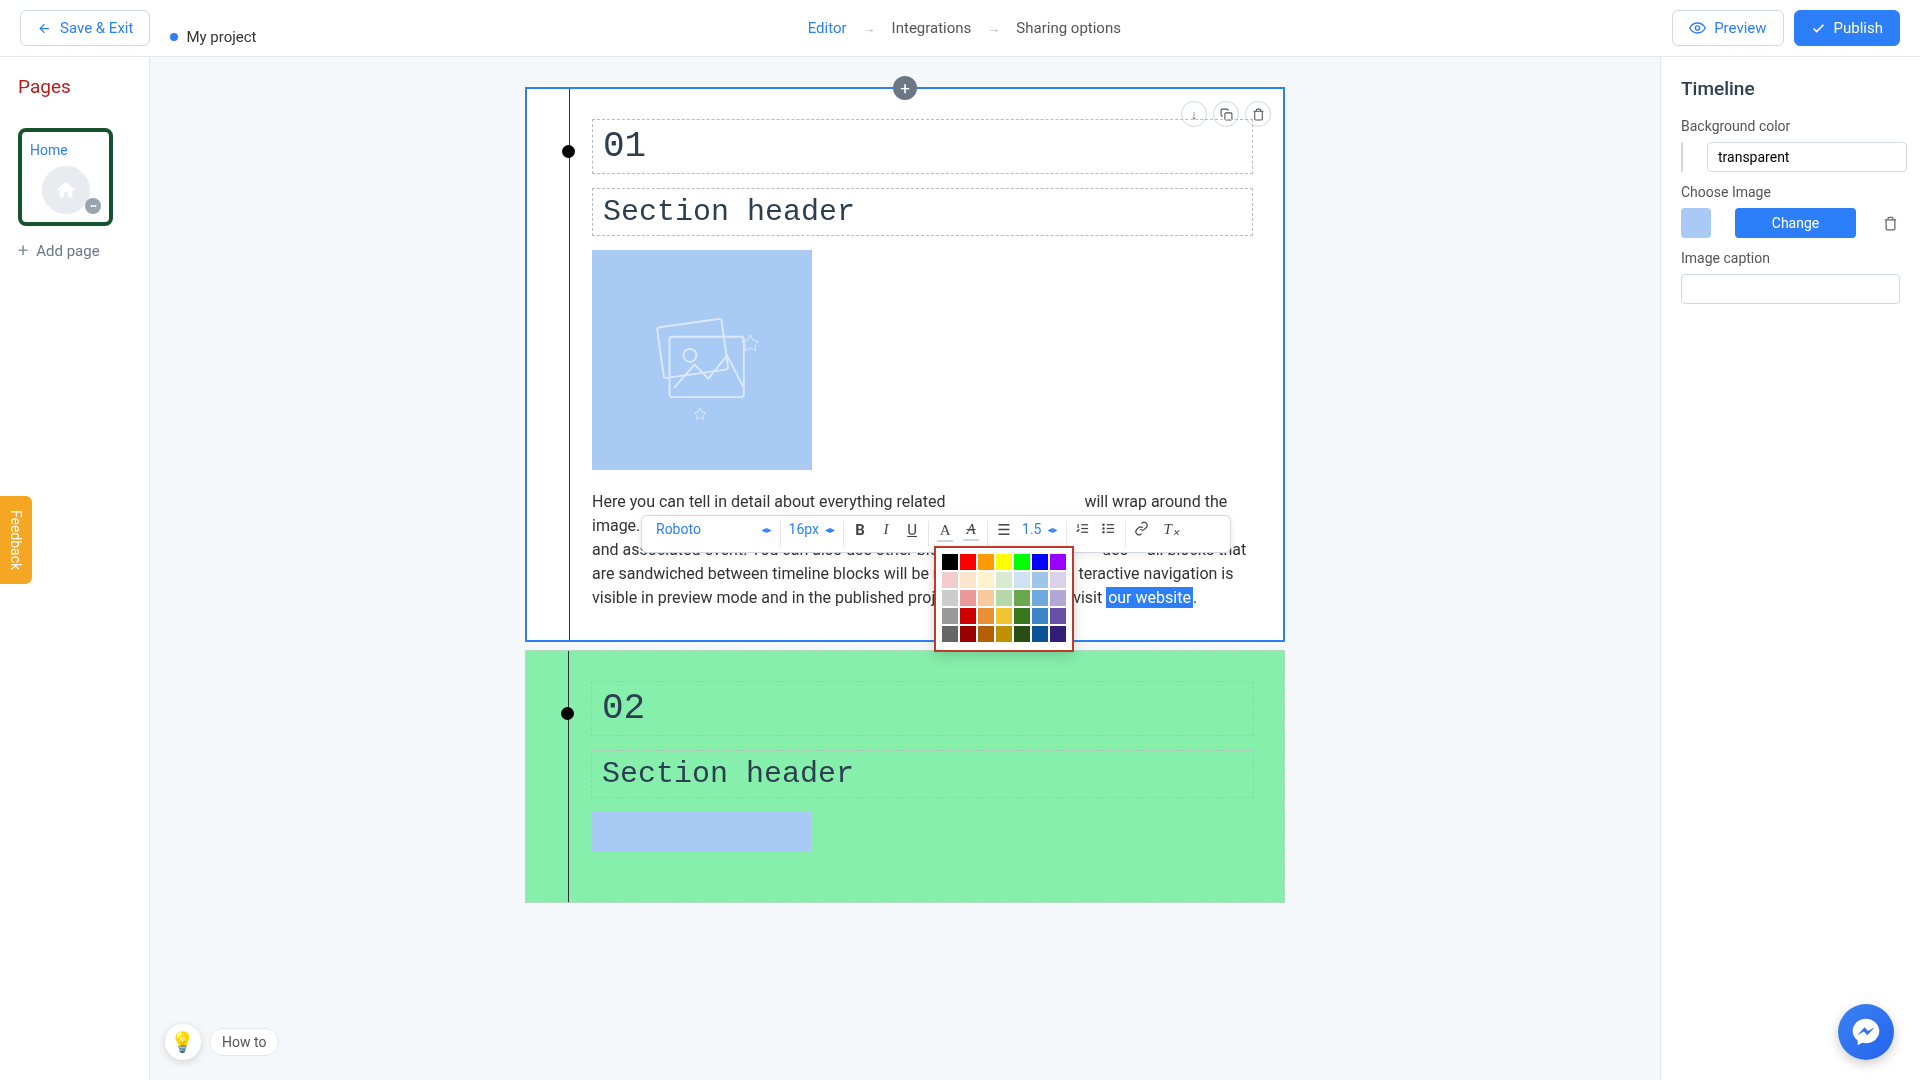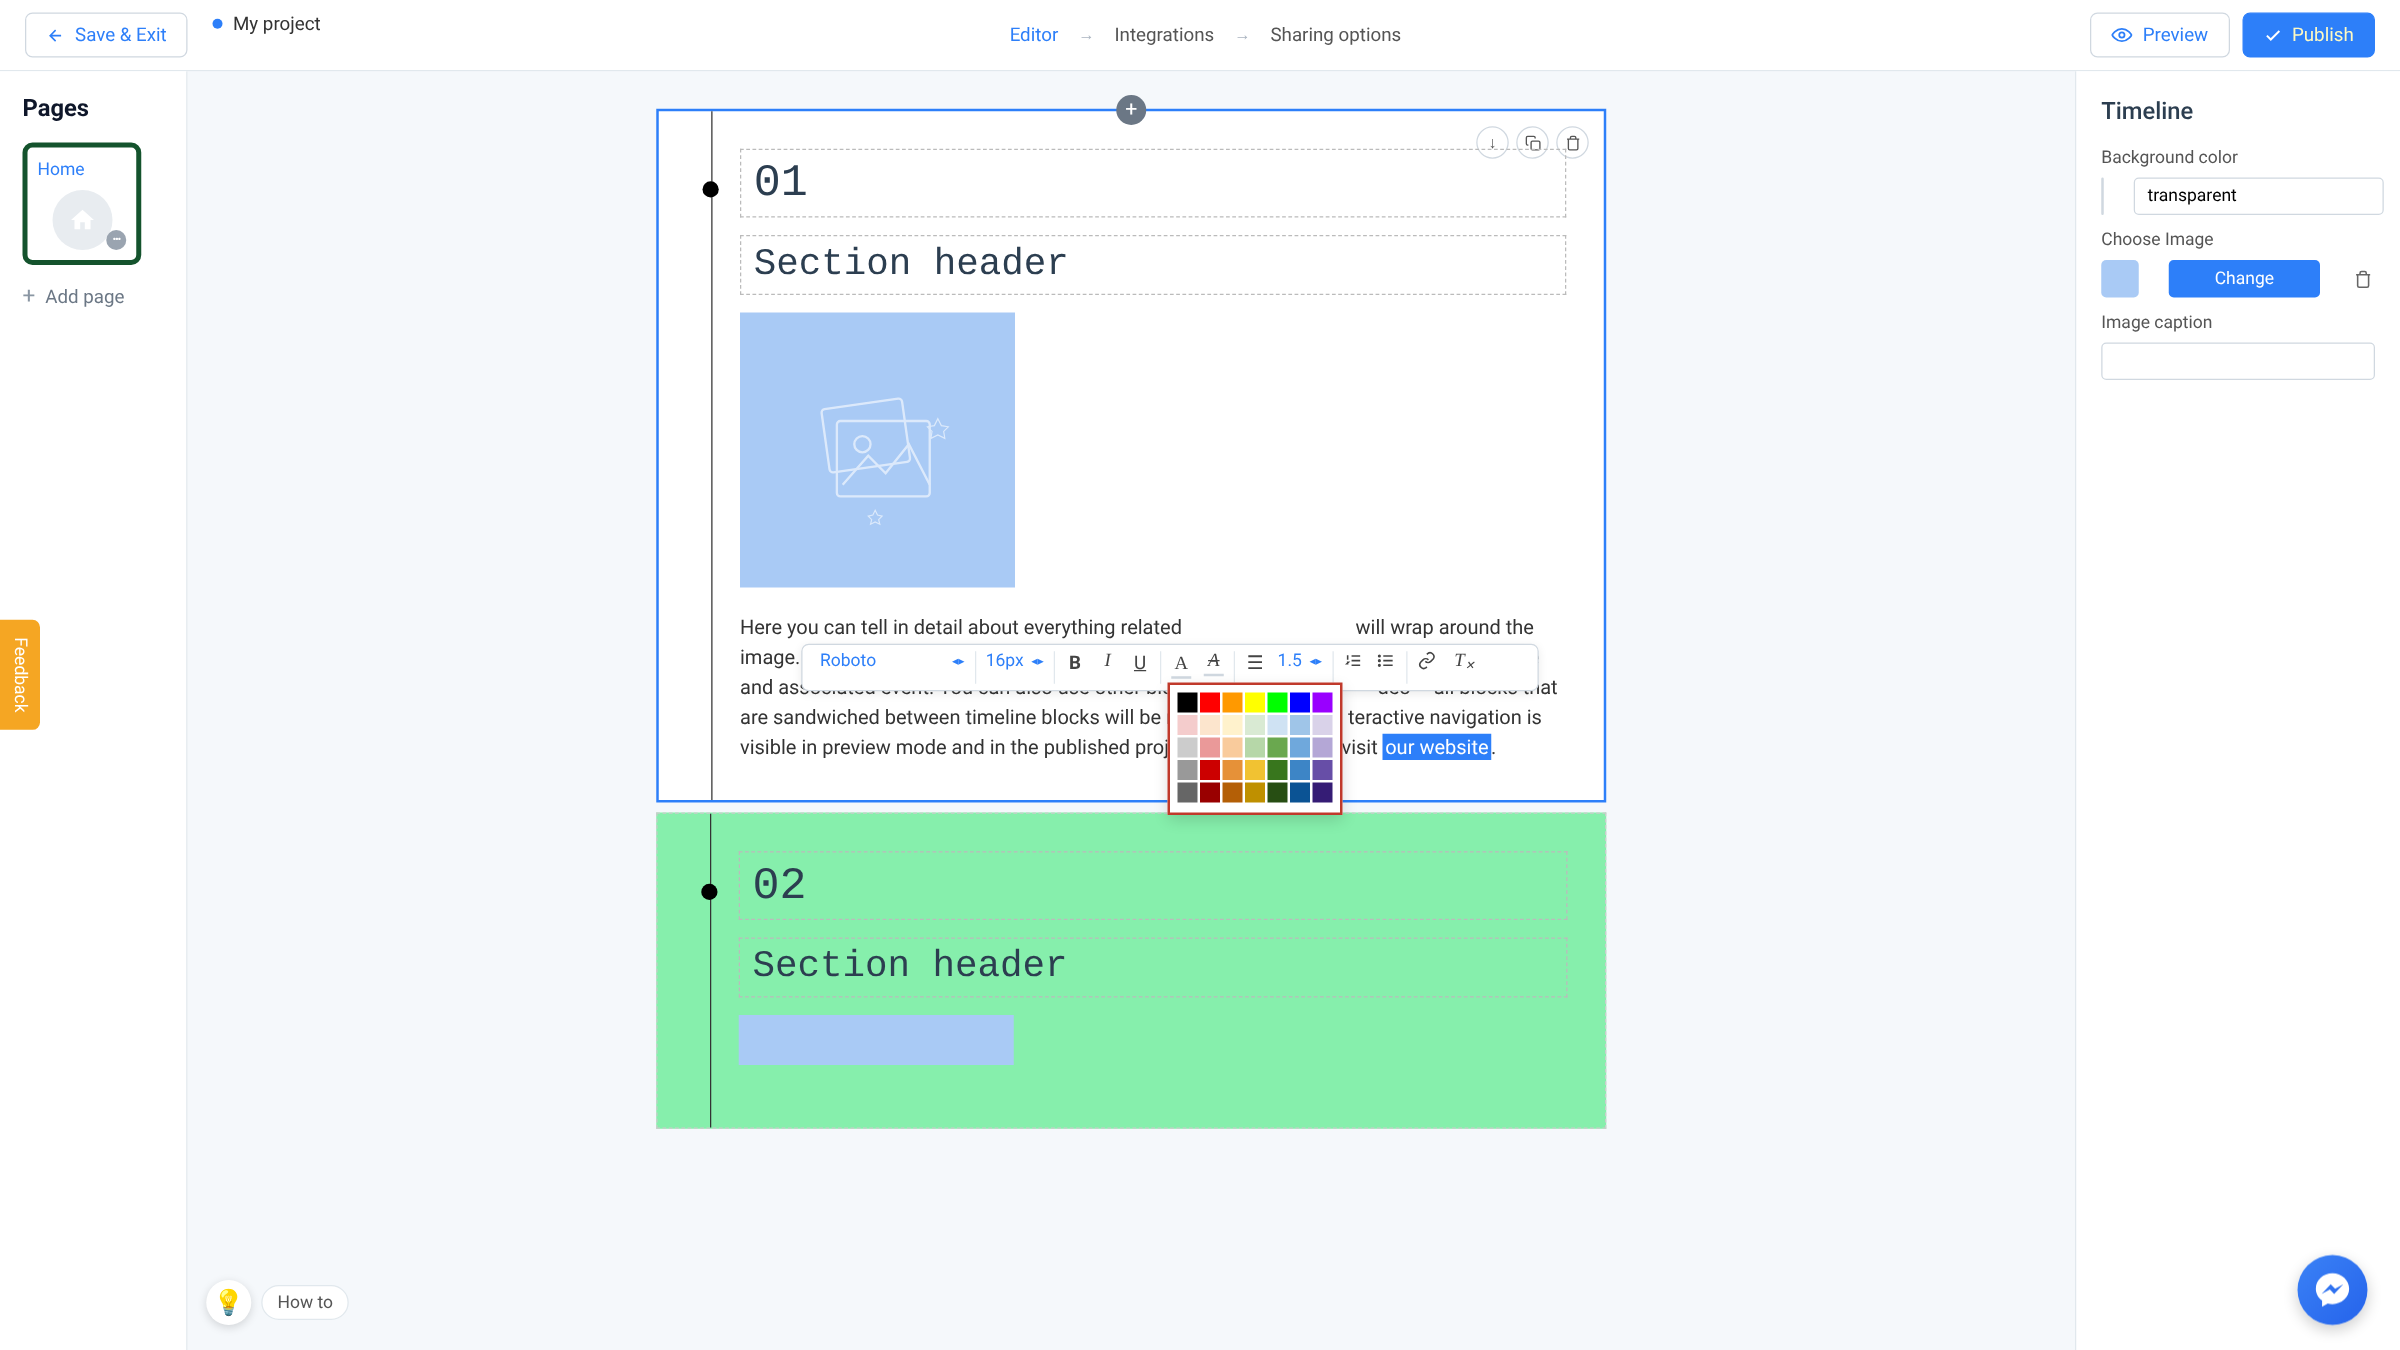--- a/index.html
+++ b/index.html
@@ -1,32 +1,32 @@
 <!DOCTYPE html>
 <html><head>
 <meta charset="utf-8">
 <style>
 *{box-sizing:border-box;margin:0;padding:0;font-family:-apple-system,BlinkMacSystemFont,"Segoe UI",Roboto,sans-serif}
 body{background:#f5f8fb;color:#2c3e50;overflow:hidden}
 .topbar{height:57px;background:#fff;border-bottom:1px solid #e1e8ed;display:flex;align-items:center;padding:0 20px;justify-content:space-between}
-.topbar-left{display:flex;align-items:flex-start;gap:20px}
+.topbar-left{display:flex;align-items:flex-end;gap:20px}
 .btn{border:1px solid #d0d8e0;background:#fff;border-radius:6px;padding:8px 16px;font-size:15px;cursor:pointer;display:inline-flex;align-items:center;gap:8px}
 .btn-save{color:#2d7ff9}
 .btn-preview{color:#2d7ff9}
 .btn-publish{background:#2d7ff9;color:#fef9c3;border-color:#2d7ff9}
 .proj-name{display:flex;align-items:center;gap:8px;color:#333;font-size:15px}
 .blue-dot{width:8px;height:8px;background:#2d7ff9;border-radius:50%}
 .topbar-center{display:flex;align-items:center;gap:16px}
 .nav-link{font-size:15px;color:#555;cursor:pointer}
 .nav-link.active{color:#2d7ff9}
 .chev{color:#aab4c0;font-size:13px}
 .topbar-right{display:flex;gap:10px}
 .main{display:flex;height:calc(100vh - 57px);position:relative}
 .sidebar-left{width:150px;background:#fff;border-right:1px solid #e1e8ed;padding:18px}
-.pages-title{font-size:19px;font-weight:700;color:#0f172a;margin-bottom:16px}
+.pages-title{font-size:19px;font-weight:400;color:#b91c1c;margin-bottom:30px}
 .page-thumb{border:4px solid #14532d;border-radius:8px;padding:10px 8px 8px;width:95px;margin-bottom:14px;background:#fff;position:relative}
 .page-thumb .label{color:#2d7ff9;font-size:14px;margin-bottom:8px}
 .home-circ{width:48px;height:48px;background:#e8ecf0;border-radius:50%;margin:0 auto;display:flex;align-items:center;justify-content:center}
 .page-dot{position:absolute;bottom:8px;right:8px;width:16px;height:16px;background:#9aa4b0;border-radius:50%;display:flex;align-items:center;justify-content:center;color:#fff;font-size:9px;letter-spacing:-1px}
 .add-page{display:flex;align-items:center;gap:8px;color:#6b7785;font-size:15px;cursor:pointer}
 .plus{font-size:18px;color:#8a96a3}
 .canvas-area{flex:1;position:relative;overflow:auto;padding:30px 0}
 .block{width:760px;margin:0 auto;position:relative}
 .block.selected{border:2px solid #2d7ff9;background:#fff}
 .block-content{padding:30px 30px 30px 65px;position:relative}

